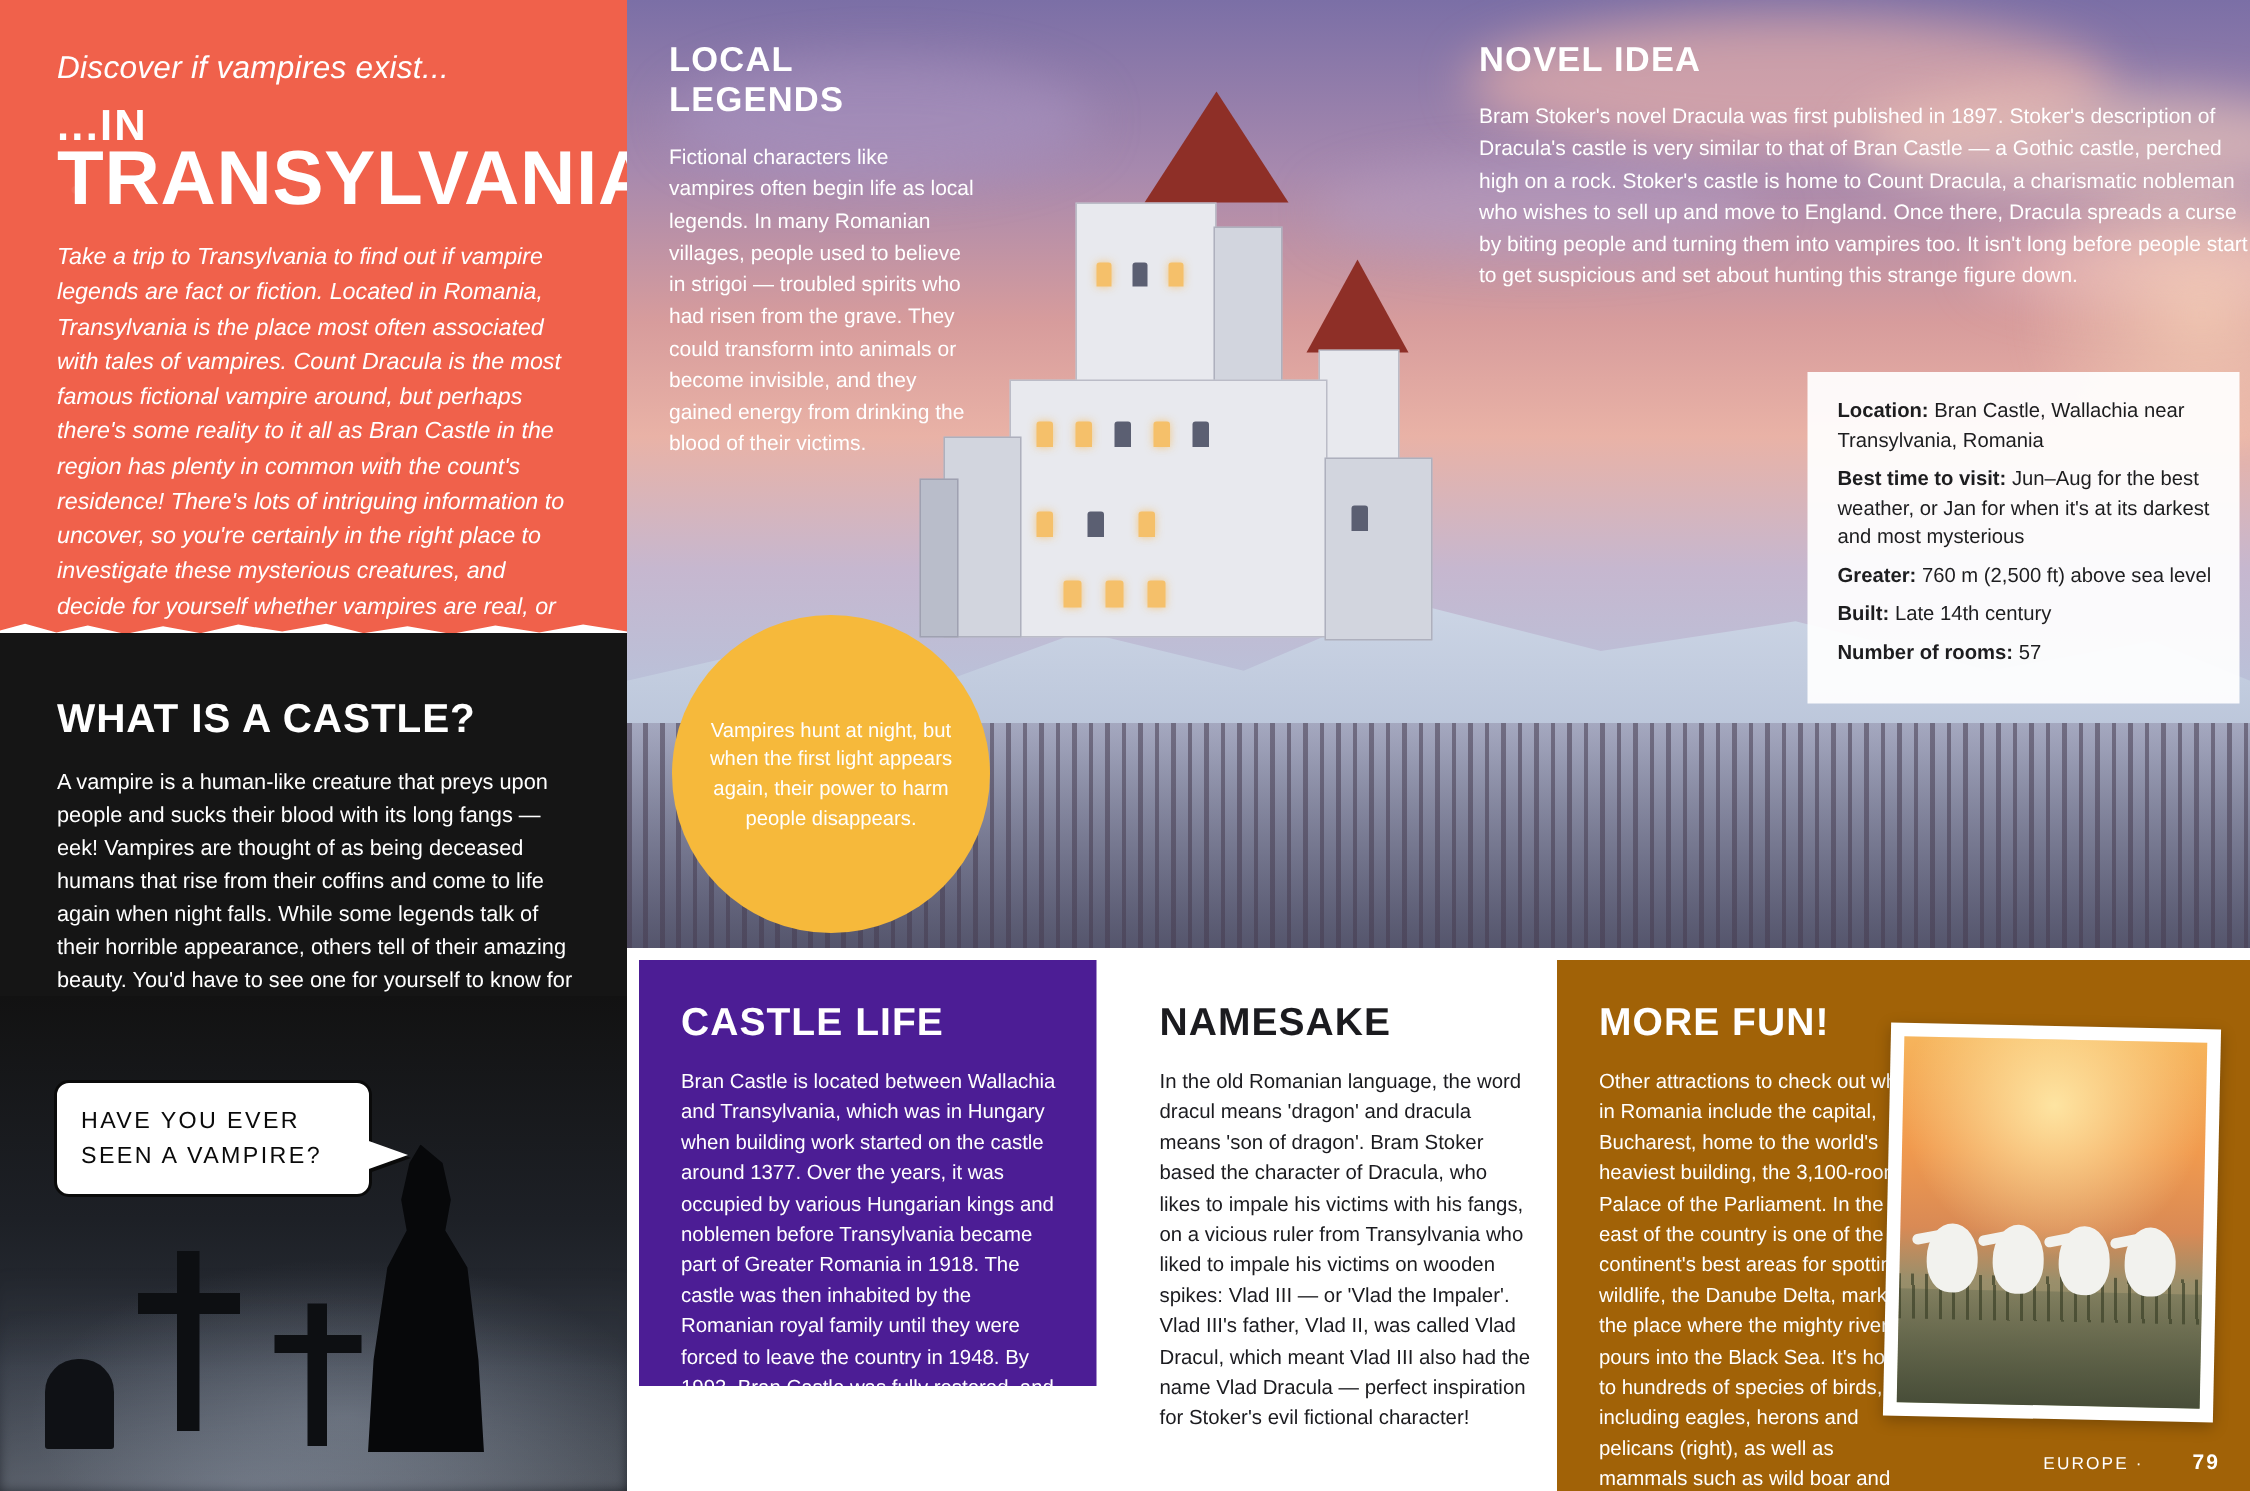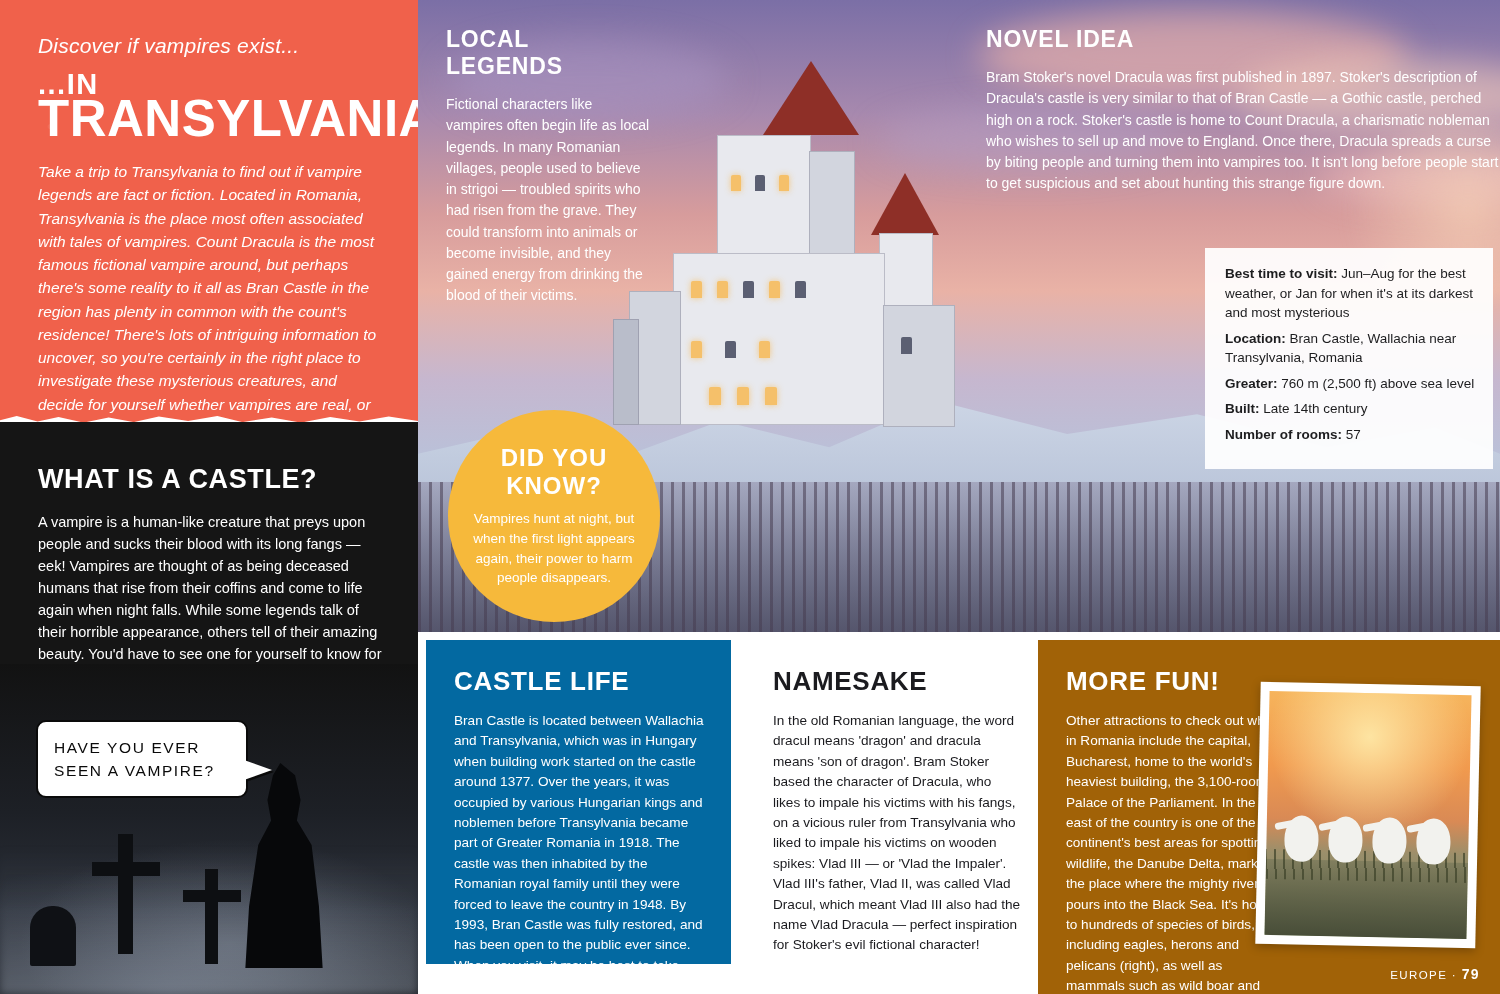--- a/index.html
+++ b/index.html
@@ -155,21 +155,21 @@
   .stats-box p{font-size:13.5px;line-height:1.45;margin:0 0 6px 0;}
   .stats-box b{font-weight:700;}
 
   
   .bottom{position:absolute;left:418px;top:632px;width:1082px;height:362px;background:#ffffff;}
   .card{position:absolute;box-sizing:border-box;}
   .card h2{font-size:26px;font-weight:700;letter-spacing:.7px;margin:0 0 14px 0;}
   .card p{font-size:13.6px;line-height:1.5;margin:0;}
 
   #castle-life{
-    left:8px;top:8px;width:305px;height:324px;background:#0369a1;color:#ffffff;padding:26px 26px 0 28px;
+    left:8px;top:8px;width:305px;height:284px;background:#4c1d95;color:#ffffff;padding:26px 26px 0 28px;
   }
   #namesake{
     left:355px;top:8px;width:255px;height:346px;background:#ffffff;color:#1b1b1f;padding:26px 6px 0 0;
   }
   #more-fun{
     left:620px;top:8px;width:462px;height:354px;background:#a16207;color:#ffffff;padding:26px 24px 0 28px;
   }
   #more-fun p{width:215px;}
   .polaroid{
     position:absolute;right:22px;top:44px;width:220px;height:262px;background:#ffffff;
@@ -190,21 +190,21 @@
   .p3{left:106px;}
   .p4{left:150px;}
   .water{position:absolute;left:0;bottom:0;width:100%;height:76px;
     background:linear-gradient(to bottom, rgba(120,120,90,.7), rgba(70,75,55,.95));}
   .reeds{position:absolute;left:0;bottom:56px;width:100%;height:30px;
     background:repeating-linear-gradient(88deg, rgba(60,65,40,.7) 0 2px, rgba(0,0,0,0) 2px 9px);}
 
   .footer{
     position:absolute;right:20px;bottom:12px;color:#ffffff;font-size:11.5px;letter-spacing:1.4px;
   }
-  .footer b{font-size:14px;}
+  .footer b{font-size:14px;margin-left:28px;}
 </style>
 </head>
 <body>
 
 <div class="page">
 
   <div class="left-col">
 
     <div class="panel-intro">
       <div class="intro-inner">
@@ -279,31 +279,30 @@
       <h2>LOCAL LEGENDS</h2>
       <p>Fictional characters like vampires often begin life as local legends. In many Romanian villages, people used to believe in strigoi — troubled spirits who had risen from the grave. They could transform into animals or become invisible, and they gained energy from drinking the blood of their victims.</p>
     </div>
 
     <div class="ov" id="novel-idea">
       <h2>NOVEL IDEA</h2>
       <p>Bram Stoker's novel Dracula was first published in 1897. Stoker's description of Dracula's castle is very similar to that of Bran Castle — a Gothic castle, perched high on a rock. Stoker's castle is home to Count Dracula, a charismatic nobleman who wishes to sell up and move to England. Once there, Dracula spreads a curse by biting people and turning them into vampires too. It isn't long before people start to get suspicious and set about hunting this strange figure down.</p>
     </div>
 
     <div class="did-you-know">
-      <div class="dyk-title">DID YOU KNOW?</div>
       <div class="dyk-body">Vampires hunt at night, but when the first light appears again, their power to harm people disappears.</div>
     </div>
   </div>
 
   <div class="stats-box">
     <p>
+      <b>Location:</b><span> Bran Castle, Wallachia near Transylvania, Romania</span>
+    </p>
+    <p>
       <b>Best time to visit:</b><span> Jun–Aug for the best weather, or Jan for when it's at its darkest and most mysterious</span>
-    </p>
-    <p>
-      <b>Location:</b><span> Bran Castle, Wallachia near Transylvania, Romania</span>
     </p>
     <p>
       <b>Greater:</b><span> 760 m (2,500 ft) above sea level</span>
     </p>
     <p>
       <b>Built:</b><span> Late 14th century</span>
     </p>
     <p>
       <b>Number of rooms:</b><span> 57</span>
     </p>

